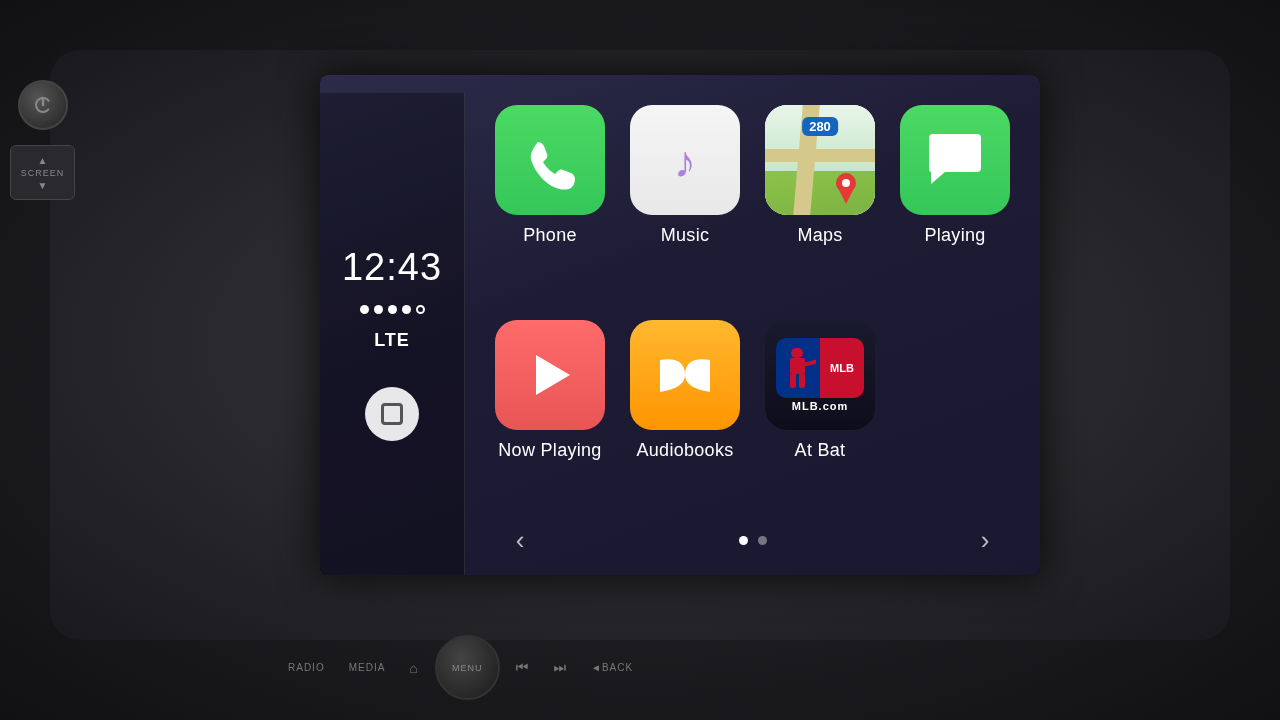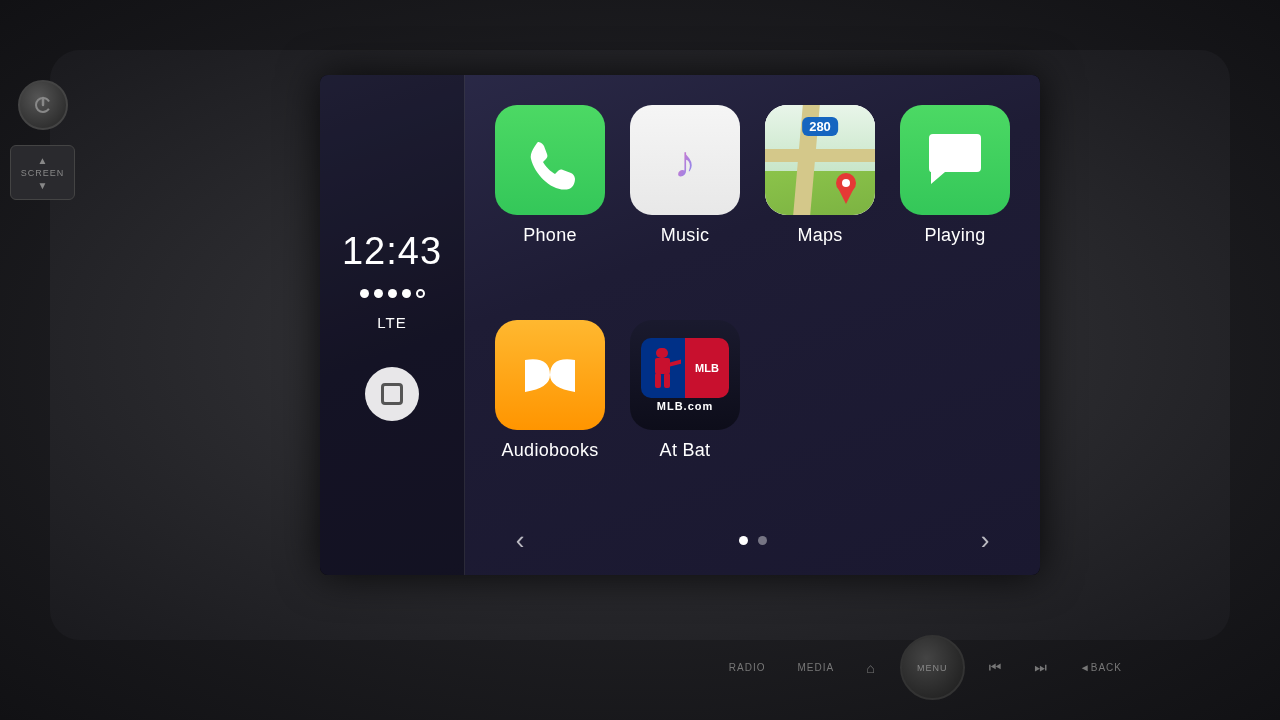--- a/index.html
+++ b/index.html
@@ -62,20 +62,21 @@
       width: 145px;
       height: 100%;
       background: rgba(0,0,0,0.3);
       display: flex;
       flex-direction: column;
       align-items: center;
       justify-content: center;
       gap: 16px;
       border-right: 1px solid rgba(255,255,255,0.1);
       flex-shrink: 0;
+      margin-top: 18px;
     }
 
     .time {
       color: #fff;
       font-size: 38px;
       font-weight: 200;
       letter-spacing: 1px;
     }
 
     .signal-dots {
@@ -91,22 +92,22 @@
       background: #fff;
     }
 
     .dot.empty {
       background: transparent;
       border: 2px solid #fff;
     }
 
     .lte-label {
       color: #fff;
-      font-size: 15px;
-      font-weight: 400;
+      font-size: 18px;
+      font-weight: 700;
       letter-spacing: 1px;
     }
 
     .home-button {
       width: 54px;
       height: 54px;
       border-radius: 50%;
       background: rgba(255,255,255,0.9);
       border: none;
       cursor: pointer;
@@ -388,20 +389,28 @@
 
           <div class="app-item">
             <div class="app-icon icon-messages">
               <svg width="68" height="68" viewBox="0 0 68 68">
                 <path d="M8 12 Q8 8 12 8 L56 8 Q60 8 60 12 L60 42 Q60 46 56 46 L24 46 L10 58 L10 46 Q8 46 8 42 Z" fill="white"></path>
               </svg>
             </div>
             <span class="app-label">Playing</span>
           </div>
 
+          <div class="app-item">
+            <div class="app-icon icon-nowplaying">
+              <svg width="60" height="60" viewBox="0 0 60 60">
+                <polygon points="16,10 16,50 50,30" fill="white"></polygon>
+              </svg>
+            </div>
+            <span class="app-label">Now Playing</span>
+          </div>
 
 
           <div class="app-item">
             <div class="app-icon icon-audiobooks">
               <svg width="70" height="70" viewBox="0 0 70 70">
 
                 <path d="M10 20 Q35 16 35 35 Q35 16 60 20 L60 52 Q35 48 35 35 Q35 48 10 52 Z" fill="white"></path>
               </svg>
             </div>
             <span class="app-label">Audiobooks</span>
@@ -442,21 +451,21 @@
           <div class="page-dots">
             <div class="page-dot active"></div>
             <div class="page-dot"></div>
           </div>
           <div class="nav-arrow">›</div>
         </div>
       </div>
     </div>
   </div>
 
-  <div style="position:absolute;bottom:20px;left:280px;right:150px;display:flex;align-items:center;justify-content:flex-end;gap:16px;">
+  <div style="position:absolute;bottom:20px;left:280px;right:150px;display:flex;align-items:center;justify-content:flex-start;gap:8px;">
     <div class="ctrl-btn" style="color:#777;font-size:10px;letter-spacing:1px;">RADIO</div>
     <div class="ctrl-btn" style="color:#777;font-size:10px;letter-spacing:1px;">MEDIA</div>
     <div class="ctrl-btn" style="color:#777;font-size:14px;">⌂</div>
     <div style="width:65px;height:65px;border-radius:50%;background:radial-gradient(ellipse at 40% 35%,#444 0%,#1a1a1a 100%);border:2px solid #333;display:flex;align-items:center;justify-content:center;cursor:pointer;">
       <span style="color:#888;font-size:9px;letter-spacing:1px;">MENU</span>
     </div>
     <div class="ctrl-btn" style="color:#777;font-size:14px;">⏮</div>
     <div class="ctrl-btn" style="color:#777;font-size:14px;">⏭</div>
     <div class="ctrl-btn" style="color:#777;font-size:10px;letter-spacing:1px;">◄BACK</div>
   </div>

